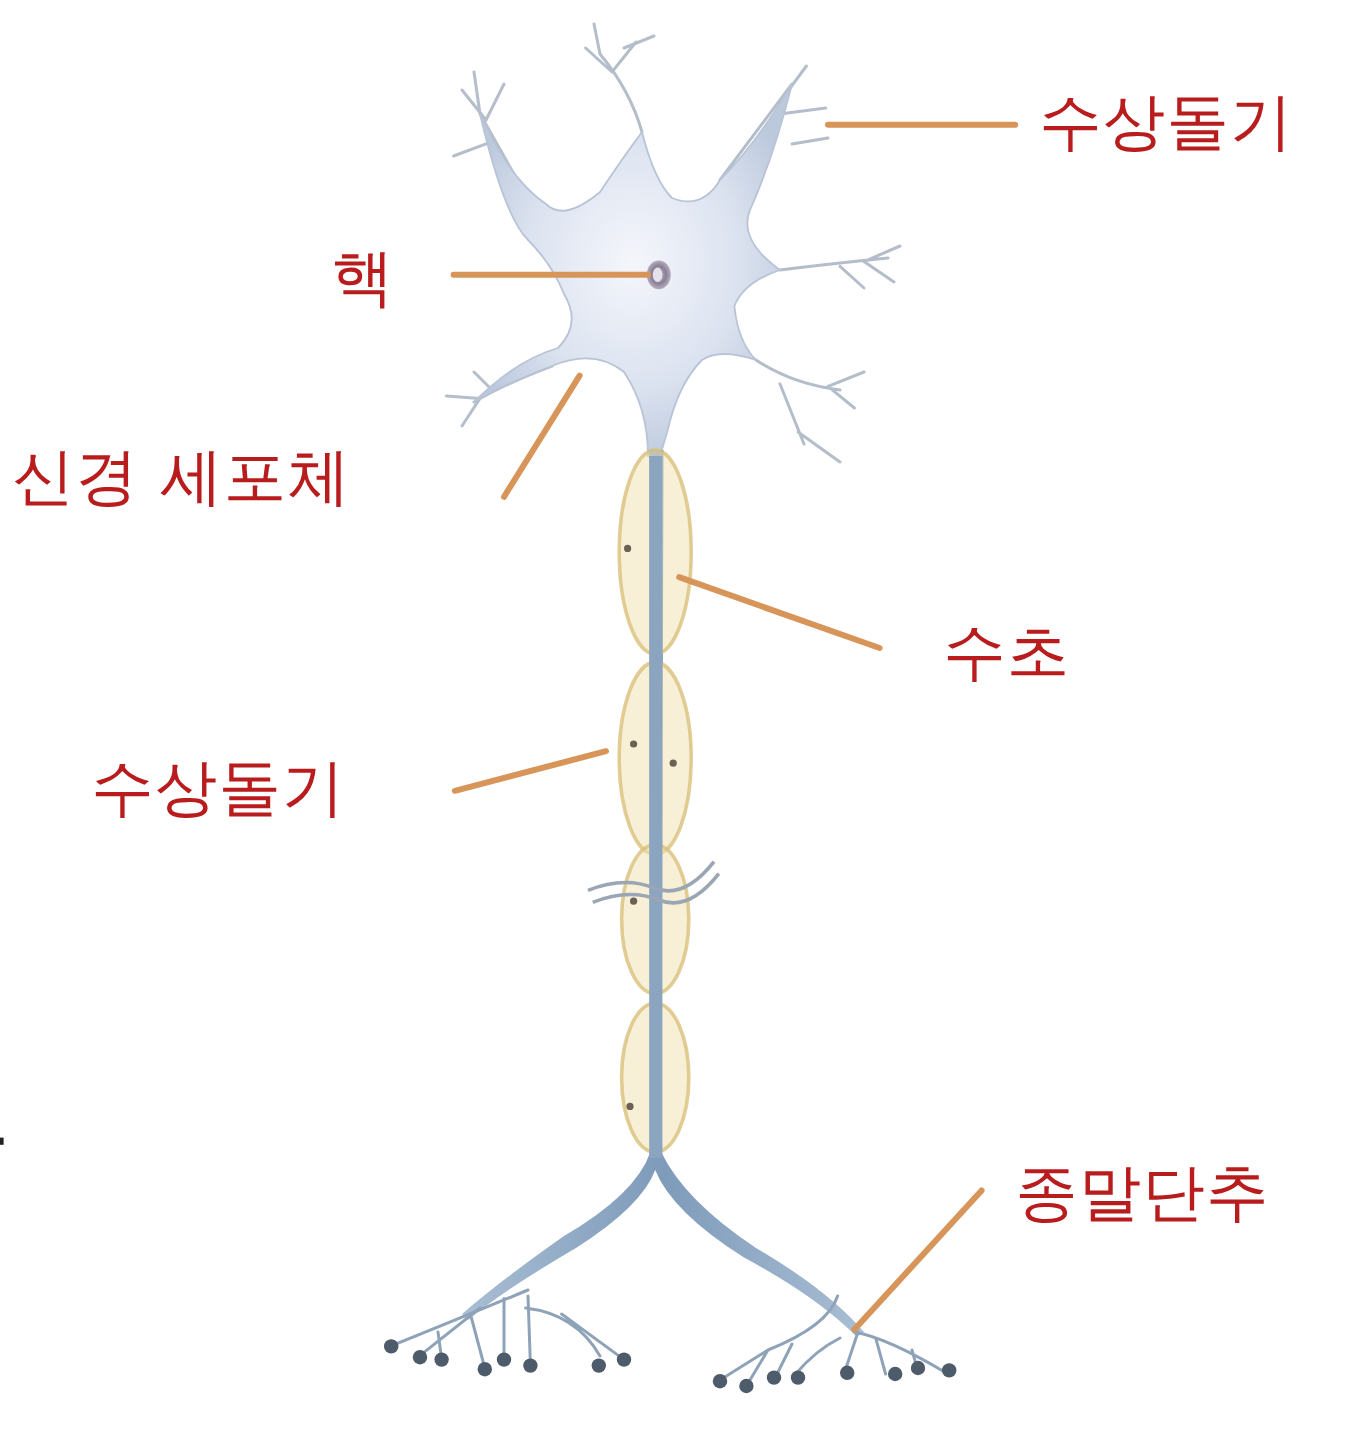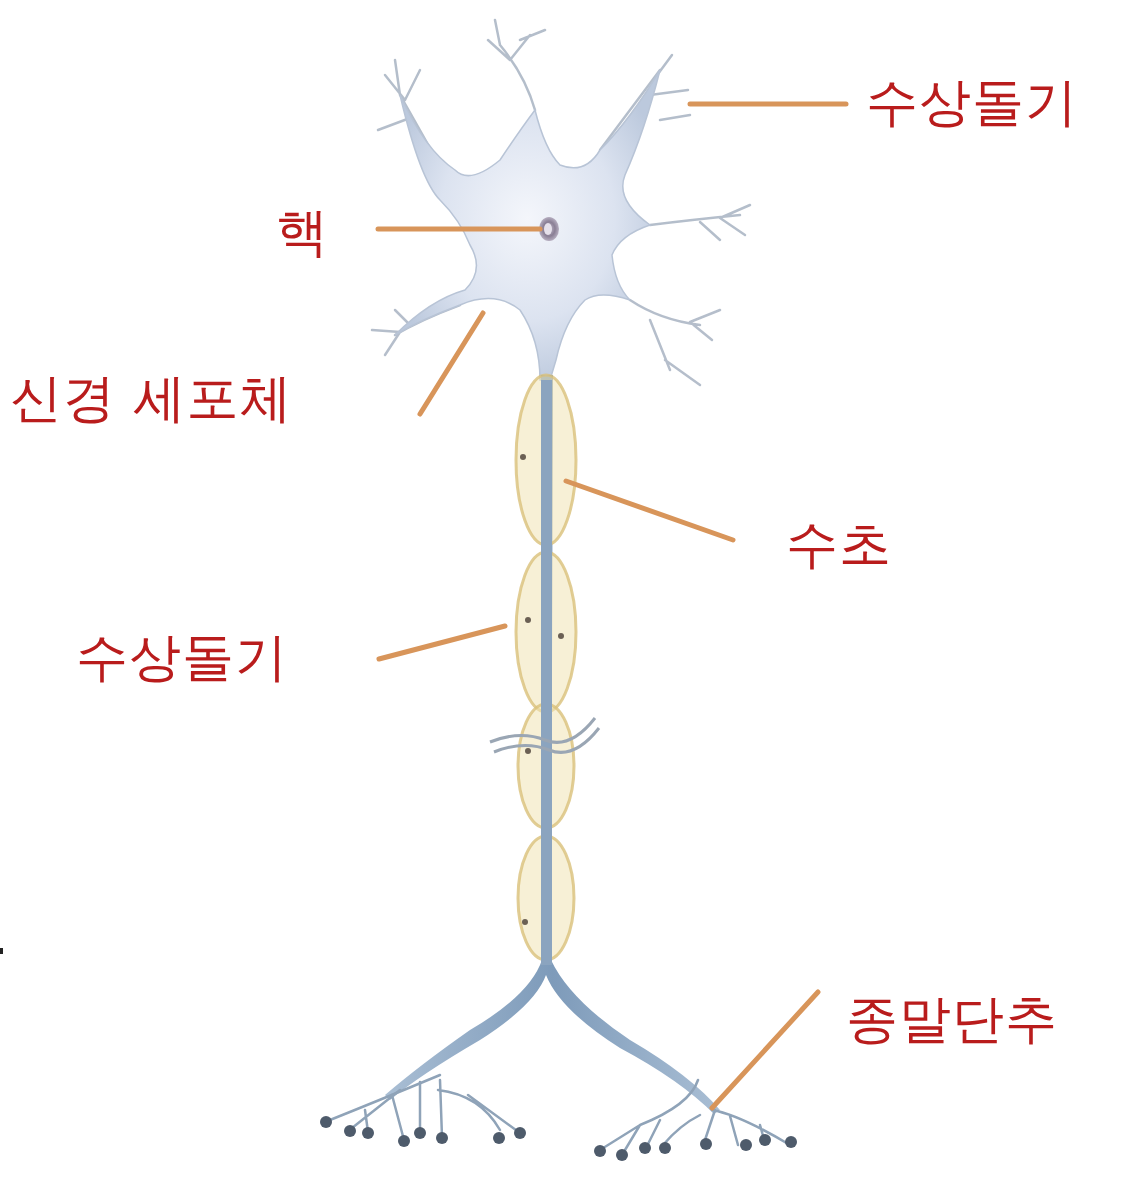--- a/index.html
+++ b/index.html
@@ -105,15 +105,15 @@
     <line x1="379" y1="659" x2="505" y2="626"></line>
     <line x1="712" y1="1108" x2="818" y2="992"></line>
   </g>
 </svg>
 
 <div class="label" style="left:866px;top:76px;">수상돌기</div>
 <div class="label" style="left:276px;top:206px;">핵</div>
 <div class="label" style="left:10px;top:372px;">신경 세포체</div>
 <div class="label" style="left:762px;top:518px;margin-left:24px;">수초</div>
 <div class="label" style="left:76px;top:631px;">수상돌기</div>
-<div class="label" style="left:846px;top:969px;margin-top:24px;">종말단추</div>
+<div class="label" style="left:846px;top:969px;">종말단추</div>
 
 <div class="stray-mark"></div>
 
 </body></html>

